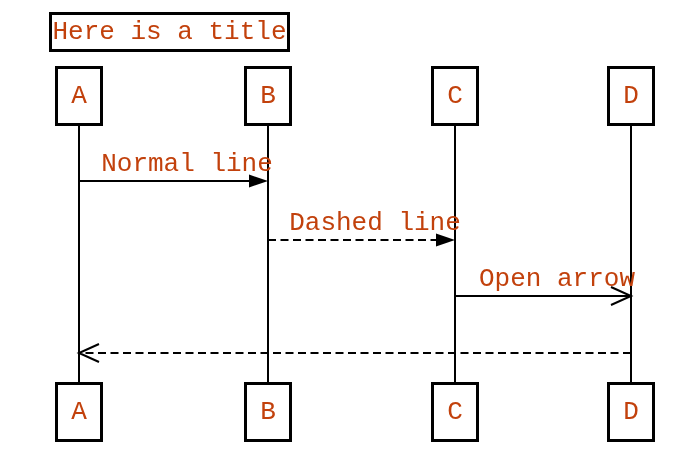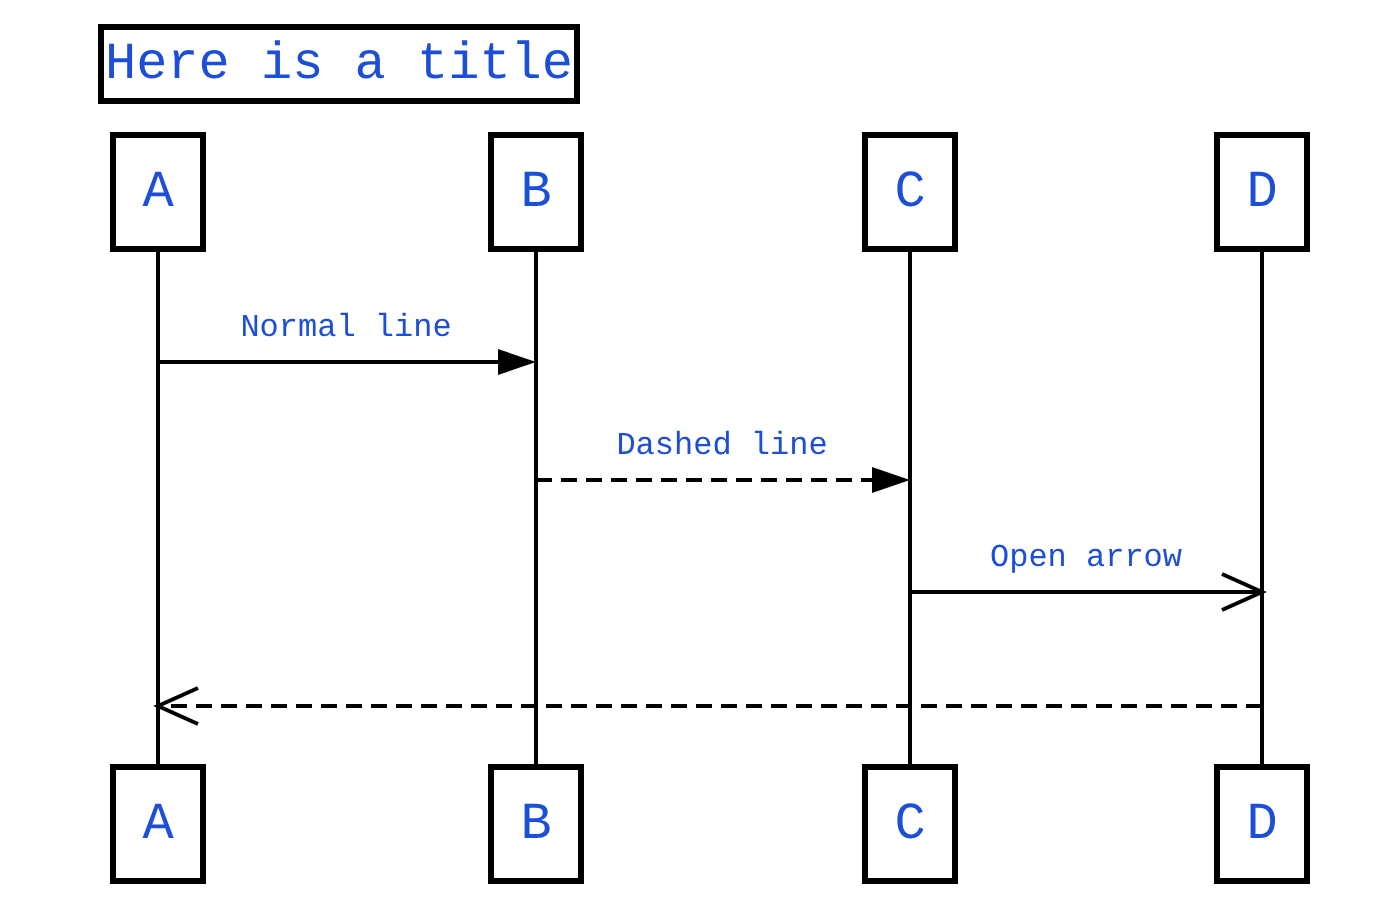--- a/index.html
+++ b/index.html
@@ -6,21 +6,21 @@
     margin: 0;
     padding: 0;
     background: #ffffff;
   }
   .canvas {
     position: relative;
     width: 698px;
     height: 456px;
     background: #ffffff;
     font-family: "Liberation Mono", "DejaVu Sans Mono", monospace;
-    color: #1d4ed8;
+    color: #c2410c;
     overflow: hidden;
   }
   .layer {
     position: absolute;
     left: 0;
     top: 0;
   }
   .layer line {
     stroke: #000000;
     stroke-width: 2;
@@ -68,23 +68,24 @@
   }
   .actor-box.top { top: 66px; }
   .actor-box.bottom { top: 382px; }
   .pos-a { left: 55px; }
   .pos-b { left: 244px; }
   .pos-c { left: 431px; }
   .pos-d { left: 607px; }
   .msg-label {
     position: absolute;
     transform: translateX(-50%);
-    font-size: 16px;
+    font-size: 26px;
     line-height: 26px;
     white-space: nowrap;
+    margin-left: 14px;
   }
   .msg-label-1 { left: 173px; top: 151px; }
   .msg-label-2 { left: 361px; top: 210px; }
   .msg-label-3 { left: 543px; top: 266px; }
   .msg-label-4 { left: 355px; top: 323px; }
 </style>
 </head>
 <body>
 
 <div class="canvas">

